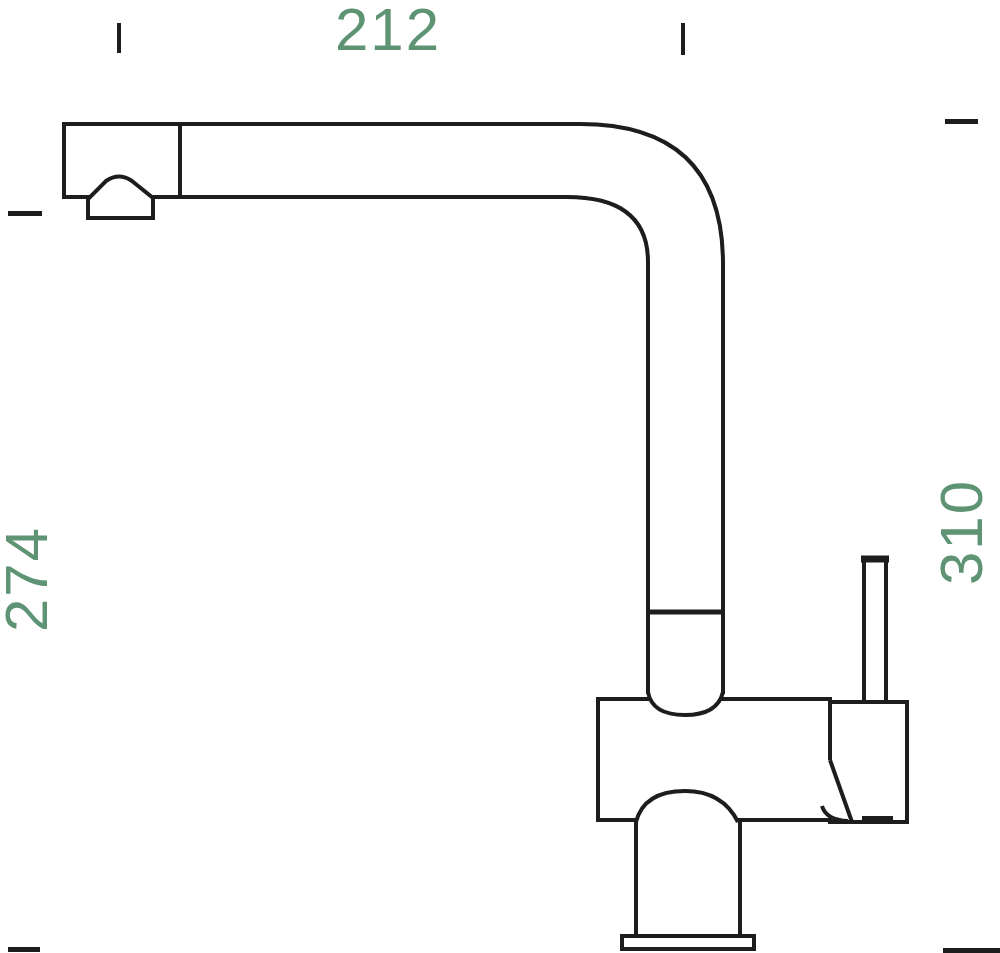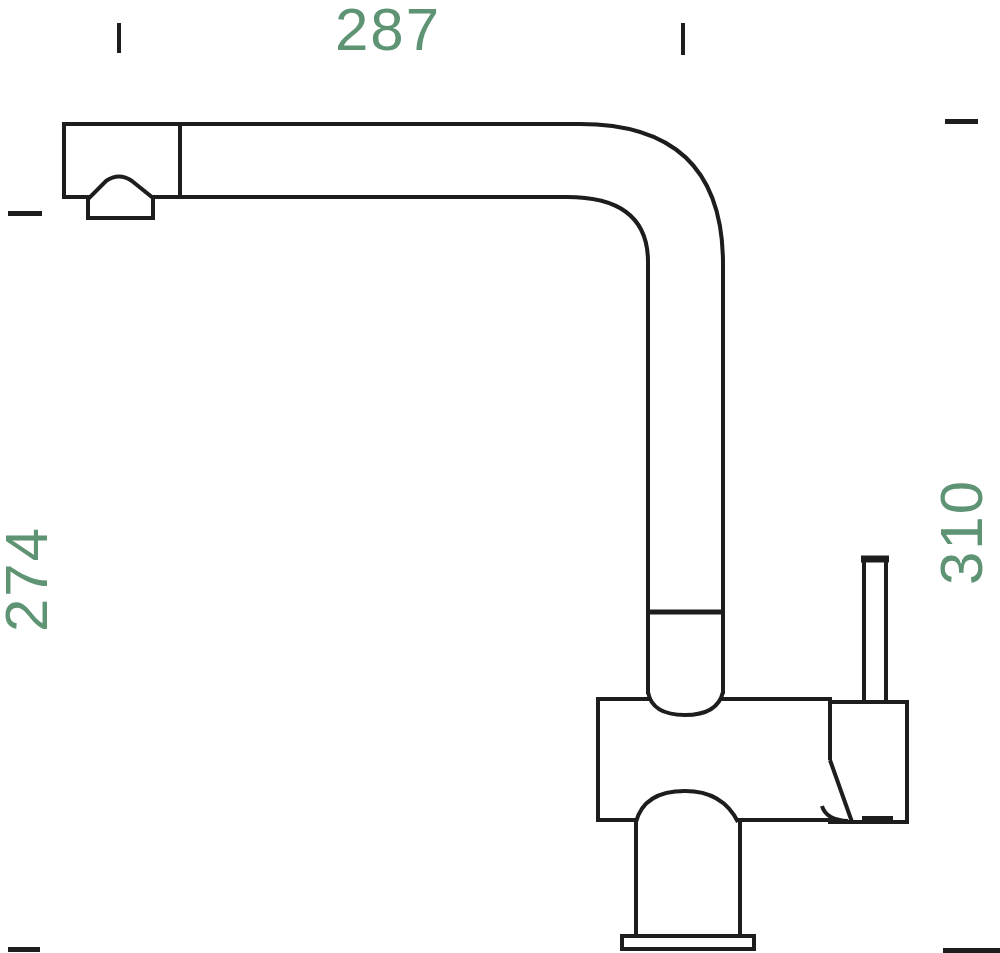--- a/index.html
+++ b/index.html
@@ -79,17 +79,17 @@
       <path class="stroke" d="M 828 822 H 909"></path>
       <path class="stroke" d="M 830 699 V 760"></path>
       <path class="stroke" d="M 830 760 L 852 822"></path>
       <path class="stroke" d="M 822 806 Q 826 820 848 821"></path>
       <rect class="solid" x="862" y="816" width="31" height="8"></rect>
       <rect class="stroke fill-white" x="864" y="558" width="22" height="144"></rect>
       <path class="stroke-thick" d="M 861 559 H 889"></path>
     </g>
   </svg>
 
-  <div class="dim dim-top">287</div>
+  <div class="dim dim-top">212</div>
   <div class="dim dim-left">274</div>
   <div class="dim dim-right">310</div>
 
 </div>
 
 </body></html>

